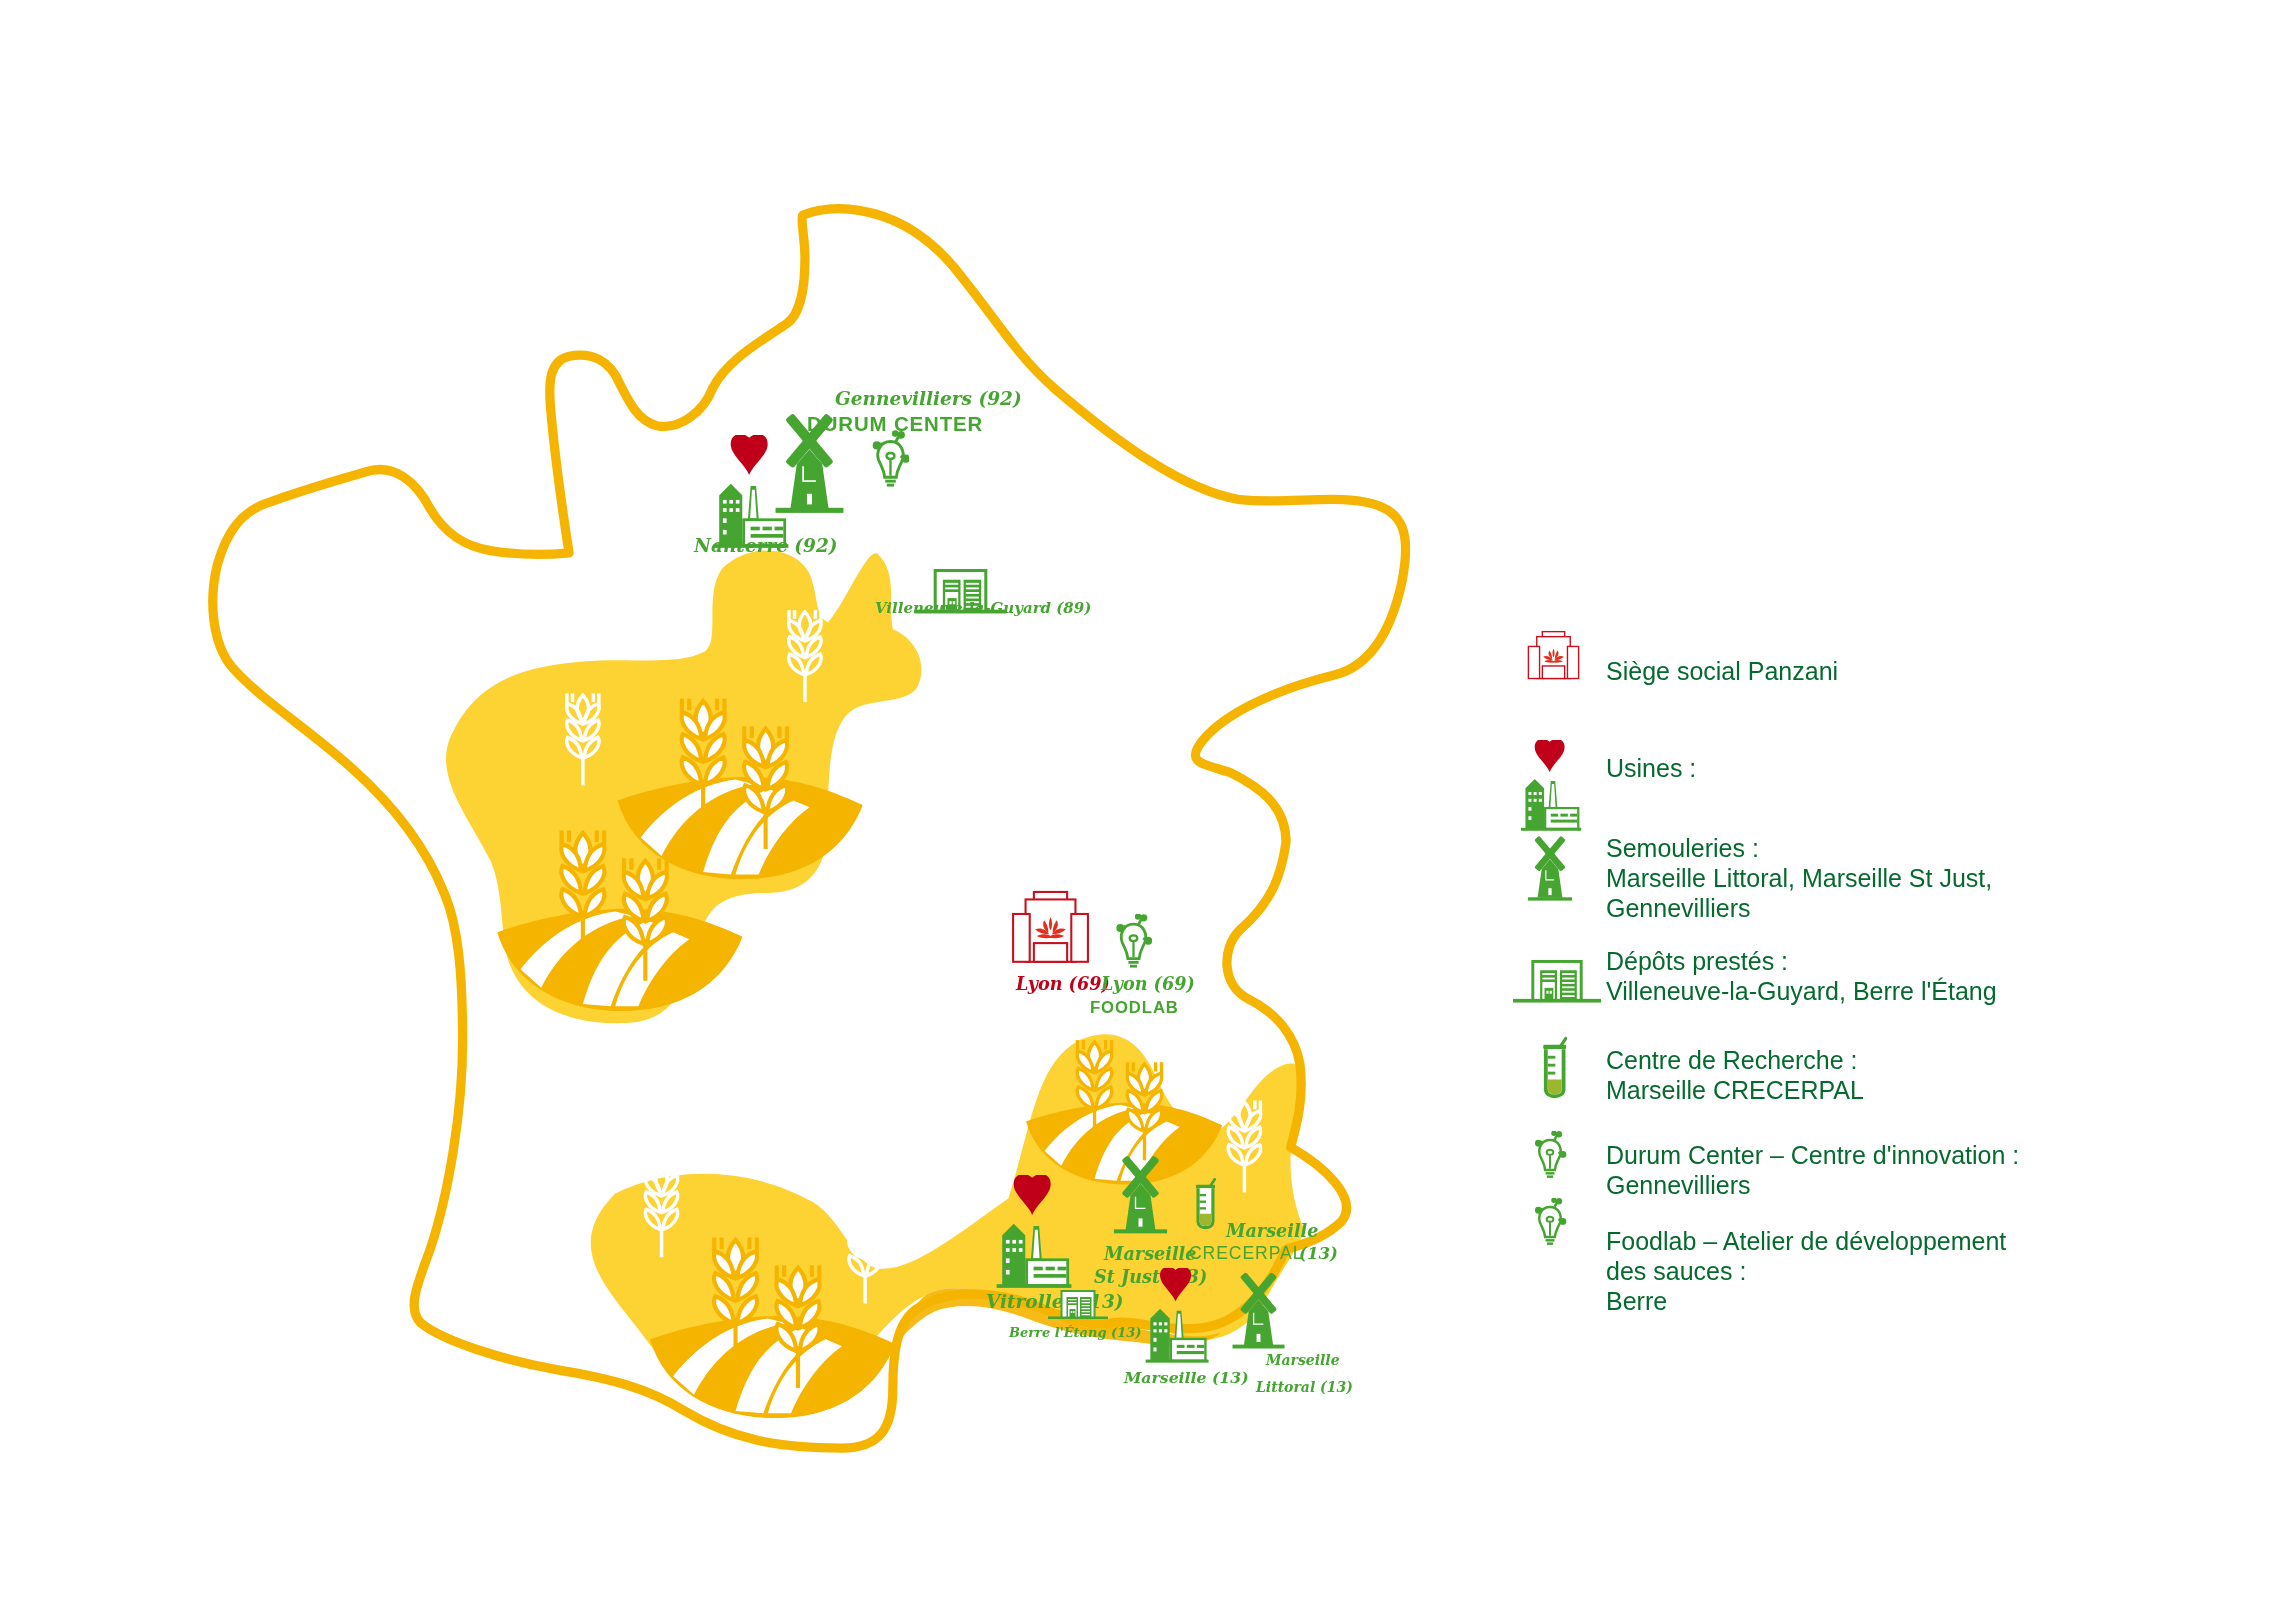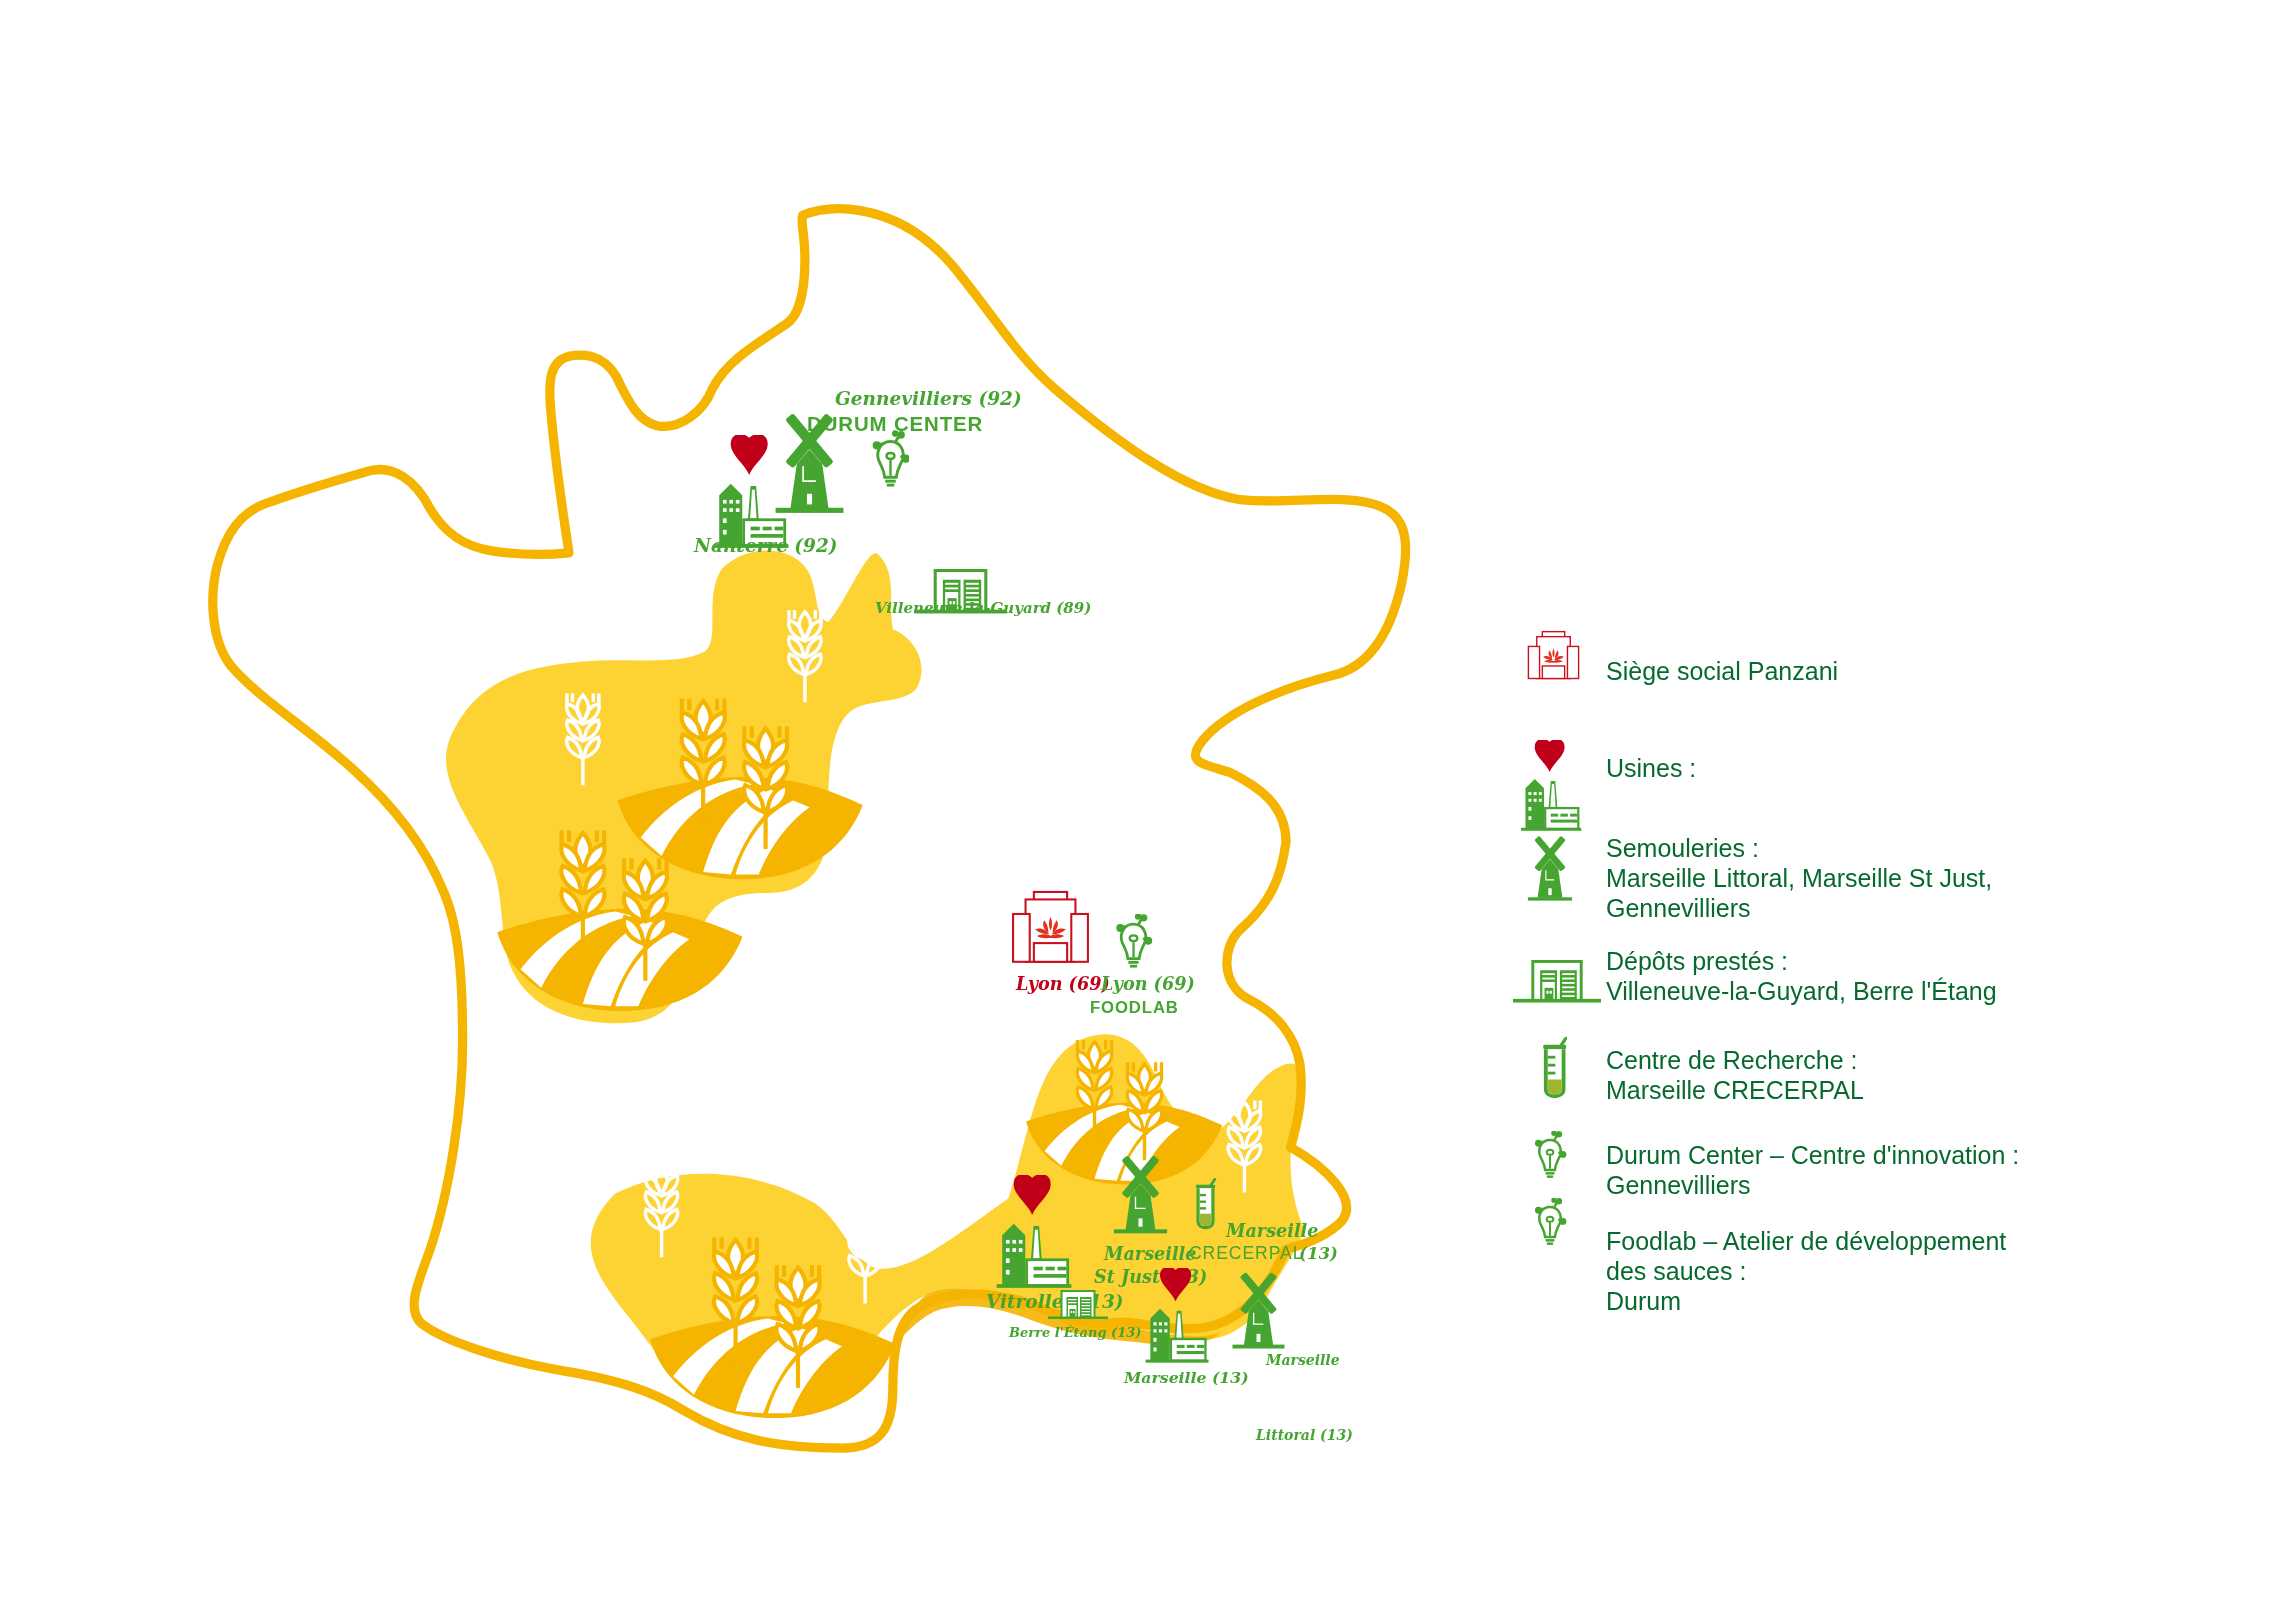--- a/index.html
+++ b/index.html
@@ -257,21 +257,21 @@
 
   <svg class="icon" style="left:1138px;top:1268px;" width="79" height="97" viewBox="0 0 180 250">
       <use href="#factory"></use>
     </svg>
   <div class="script green" style="left:1124px;top:1370px;font-size:15.7px;">Marseille (13)</div>
 
   <svg class="icon" style="left:1226px;top:1268px;" width="65" height="83" viewBox="0 -20 200 250">
       <use href="#windmill"></use>
     </svg>
   <div class="script green" style="left:1266px;top:1353px;font-size:14px;">Marseille</div>
-  <div class="script green" style="left:1256px;top:1428px;font-size:14px;">Littoral (13)</div>
+  <div class="script green" style="left:1256px;top:1380px;font-size:14px;">Littoral (13)</div>
 
   <div class="legend">
 
     <div class="legend-item" style="top:0;">
       <svg class="legend-icon" style="left:14px;top:0;" width="53" height="53" viewBox="0 0 190 175">
           <use href="#hq"></use>
         </svg>
       <div class="legend-text" style="top:27px;">
         <span class="title">Siège social Panzani</span>
       </div>
@@ -327,19 +327,19 @@
       </div>
     </div>
 
     <div class="legend-item" style="top:569px;">
       <svg class="legend-icon" style="left:14px;top:0;" width="46" height="49" viewBox="0 0 140 220">
           <use href="#bulb"></use>
         </svg>
       <div class="legend-text" style="top:28px;">
         <span class="title">Foodlab – Atelier de développement</span>
         <span class="title">des sauces :</span>
-        <span class="body">Durum</span>
+        <span class="body">Berre</span>
       </div>
     </div>
   </div>
 
 </div>
 
 
 </body></html>

